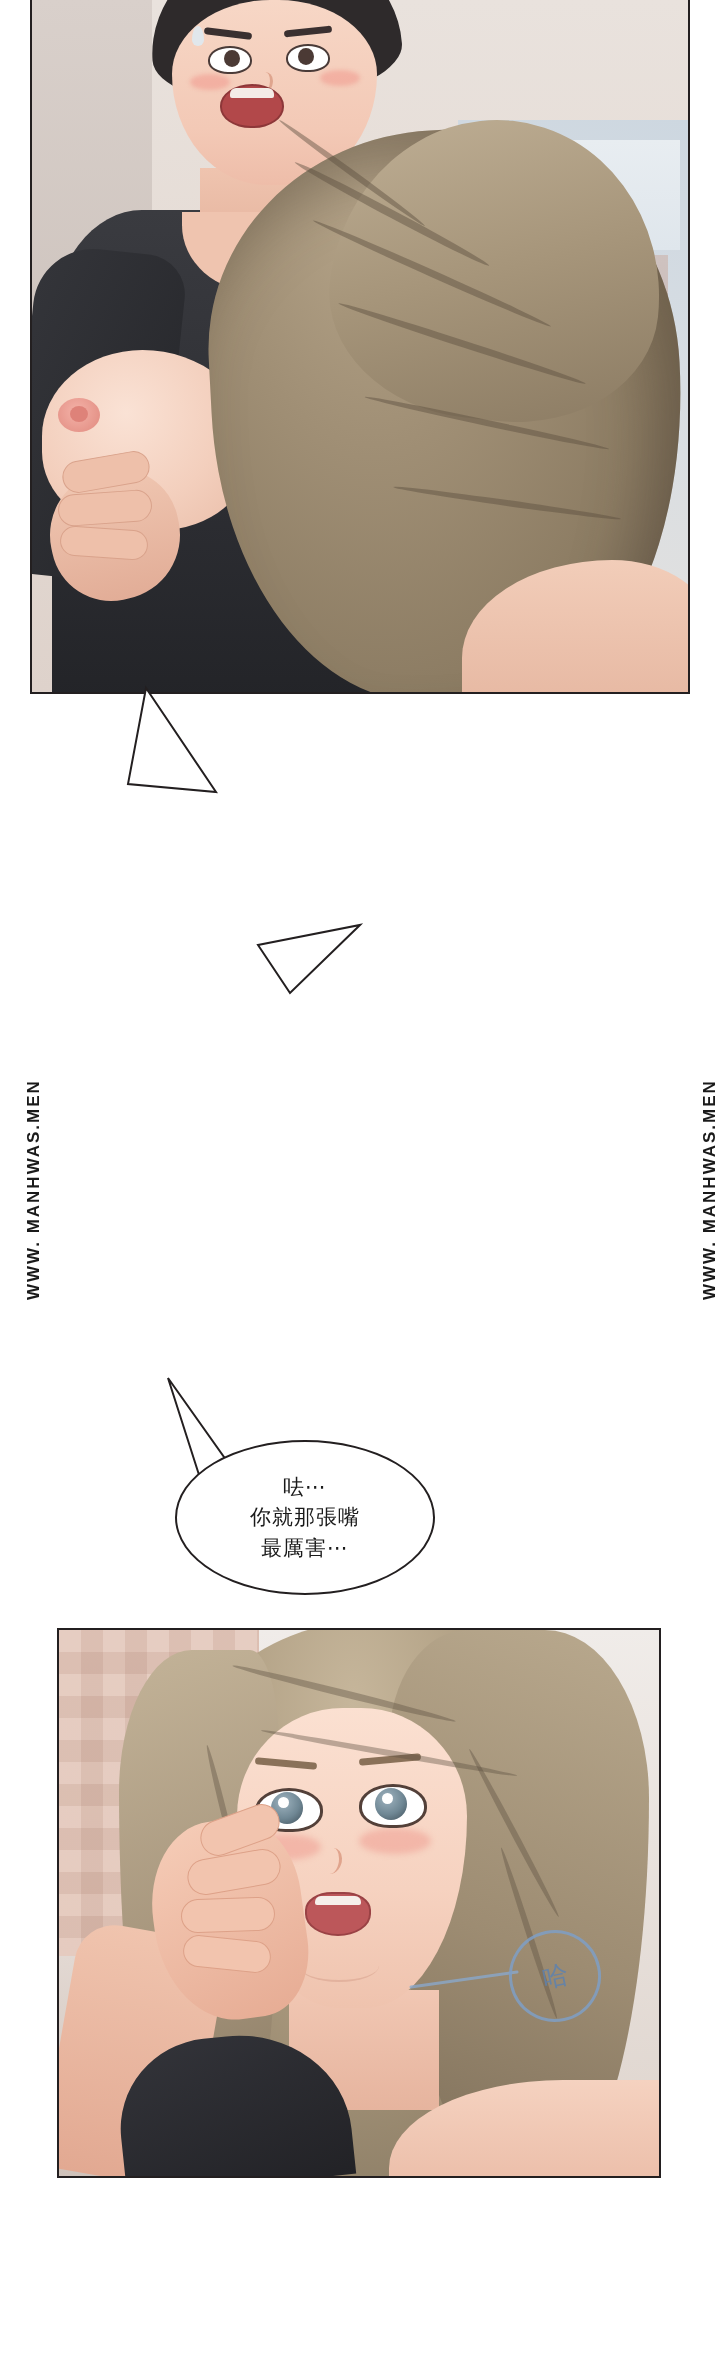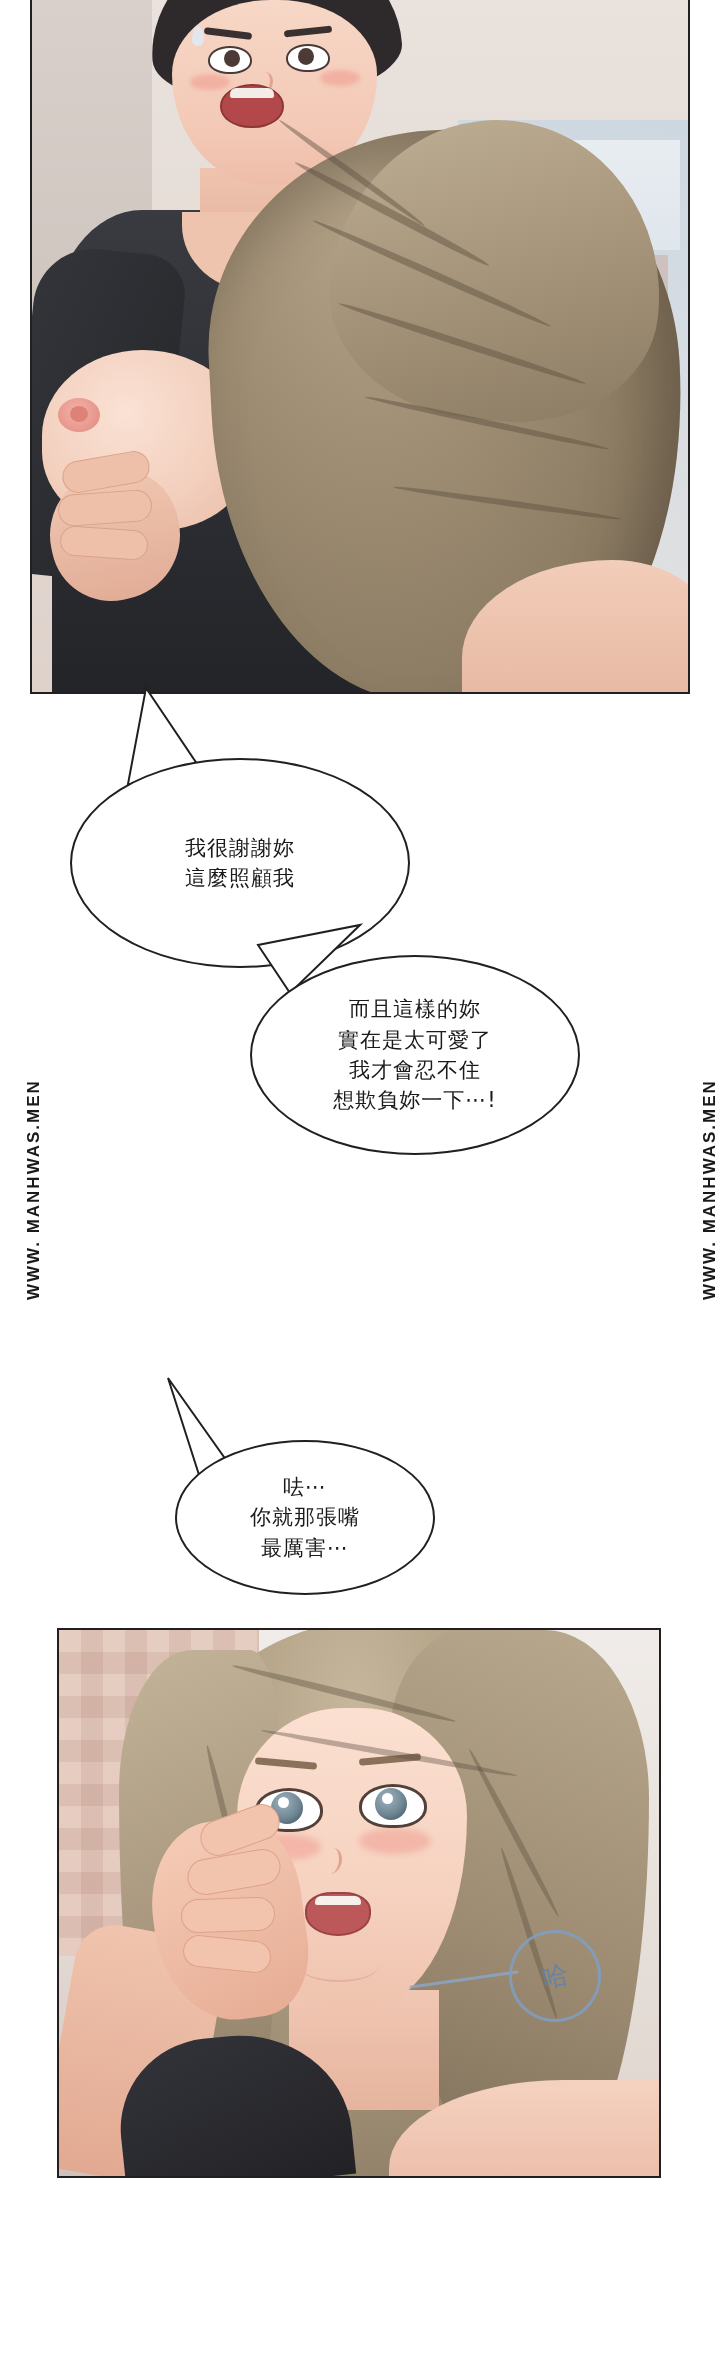--- a/index.html
+++ b/index.html
@@ -453,34 +453,24 @@
     <div class="p1-hair-strand s2"></div>
     <div class="p1-hair-strand s3"></div>
     <div class="p1-hair-strand s4"></div>
     <div class="p1-hair-strand s5"></div>
     <div class="p1-fem-shoulder"></div>
   </div>
 
   <svg style="position:absolute;left:120px;top:688px;width:120px;height:110px;overflow:visible">
     <polygon points="26,0 96,104 8,96" fill="#ffffff" stroke="#231f20" stroke-width="2"></polygon>
   </svg>
-  <div class="bubble" id="bubble-1">
-    <div class="txt">我很謝謝妳
-這麼照顧我</div>
-  </div>
 
   <svg style="position:absolute;left:250px;top:915px;width:150px;height:90px;overflow:visible">
     <polygon points="110,10 40,78 8,30" fill="#ffffff" stroke="#231f20" stroke-width="2"></polygon>
   </svg>
-  <div class="bubble" id="bubble-2">
-    <div class="txt">而且這樣的妳
-實在是太可愛了
-我才會忍不住
-想欺負妳一下⋯!</div>
-  </div>
 
   <svg style="position:absolute;left:150px;top:1378px;width:120px;height:110px;overflow:visible">
     <polygon points="18,0 86,96 50,100" fill="#ffffff" stroke="#231f20" stroke-width="2"></polygon>
   </svg>
   <div class="bubble" id="bubble-3">
     <div class="txt">呿⋯
 你就那張嘴
 最厲害⋯</div>
   </div>
 

